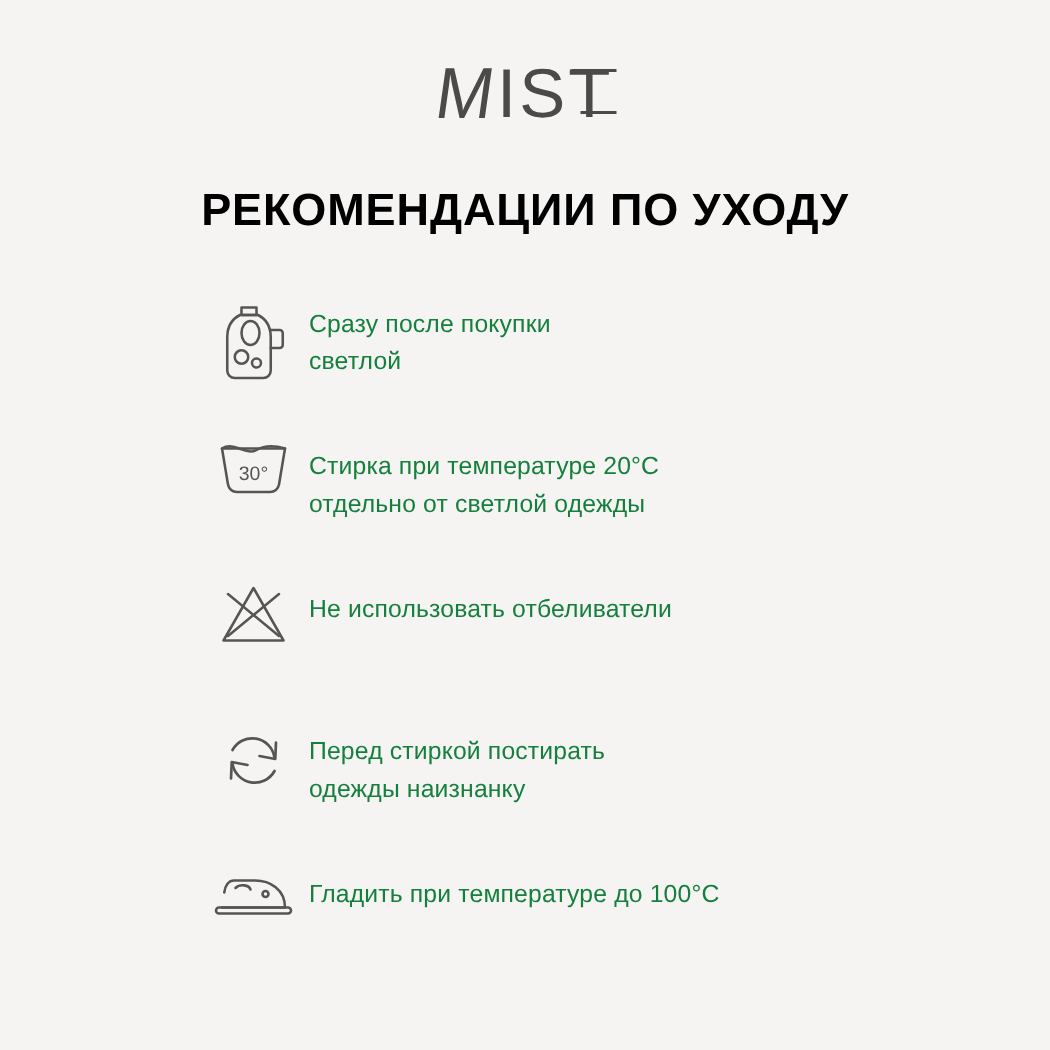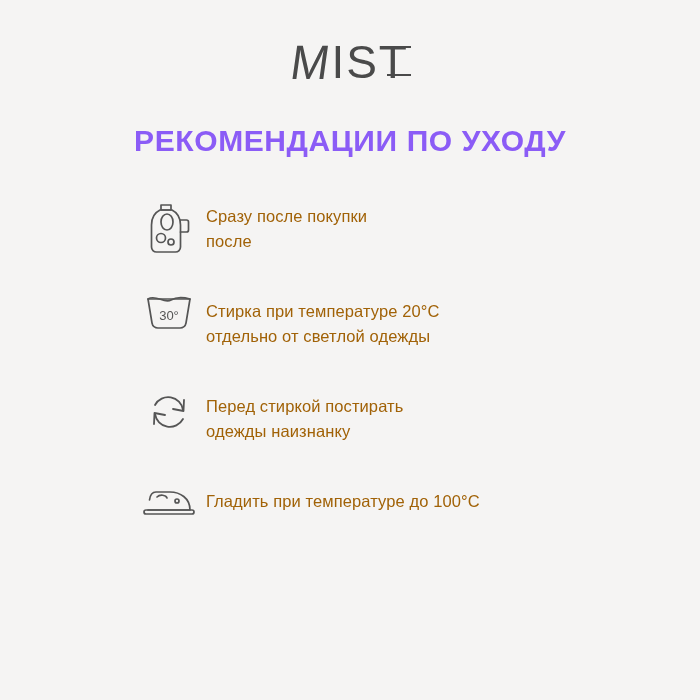--- a/index.html
+++ b/index.html
@@ -71,21 +71,21 @@
   
   .heading {
     position: absolute;
     top: 124px;
     left: 0;
     width: 100%;
     text-align: center;
     font-size: 30px;
     font-weight: bold;
     letter-spacing: 0.6px;
-    color: #8b5cf6;
+    color: #000000;
   }
 
   
   .care-list {
     position: absolute;
     top: 196px;
     left: 132px;
     width: 470px;
   }
   .care-item {
@@ -100,21 +100,21 @@
     display: flex;
     align-items: flex-start;
     justify-content: center;
     padding-top: 2px;
   }
   .care-icon svg { display: block; }
   .care-text {
     padding-top: 8px;
     font-size: 16.5px;
     line-height: 25px;
-    color: #a16207;
+    color: #15803d;
     letter-spacing: 0.1px;
   }
   .care-text .line { display: block; }
 </style>
 </head>
 <body>
 
 <div class="page">
 
   <div class="brand">
@@ -135,38 +135,50 @@
           <path d="M15 7 h10 v5 h-10 z"></path>
           <path d="M14 12 C8 15 5.5 20 5.5 27 v22 a5 5 0 0 0 5 5 h19 a5 5 0 0 0 5 -5 V27 c0 -7 -2.5 -12 -8.5 -15 z"></path>
           <path d="M34.5 22 h6 a2 2 0 0 1 2 2 v8 a2 2 0 0 1 -2 2 h-6"></path>
           <ellipse cx="21" cy="24" rx="6" ry="8"></ellipse>
           <circle cx="15" cy="40" r="4.5"></circle>
           <circle cx="25" cy="44" r="3"></circle>
         </svg>
       </div>
       <div class="care-text">
         <span class="line">Сразу после покупки</span>
-        <span class="line">после</span>
+        <span class="line">светлой</span>
       </div>
     </div>
 
     <div class="care-item">
       <div class="care-icon">
         <svg width="50" height="42" viewBox="0 0 50 42" fill="none" stroke="#555555" stroke-width="1.7" stroke-linejoin="round" stroke-linecap="round">
           <path d="M4 6 L8 30 a6 6 0 0 0 6 5 h22 a6 6 0 0 0 6 -5 L46 6 Z"></path>
           <path d="M4 6 C12 1 20 11 27 7 C33 3.5 39 4 46 6"></path>
           <text x="25" y="27" font-family="Liberation Sans, sans-serif" font-size="13" fill="#555555" stroke="none" text-anchor="middle">30°</text>
         </svg>
       </div>
       <div class="care-text">
         <span class="line">Стирка при температуре 20°C</span>
         <span class="line">отдельно от светлой одежды</span>
       </div>
     </div>
 
+    <div class="care-item">
+      <div class="care-icon">
+        <svg width="48" height="44" viewBox="0 0 48 44" fill="none" stroke="#555555" stroke-width="1.7" stroke-linejoin="round" stroke-linecap="round">
+          <path d="M24 4 L44 39 H4 Z"></path>
+          <path d="M7 8 L41 36"></path>
+          <path d="M41 8 L7 36"></path>
+        </svg>
+      </div>
+      <div class="care-text">
+        <span class="line">Не использовать отбеливатели</span>
+      </div>
+    </div>
 
     <div class="care-item">
       <div class="care-icon">
         <svg width="46" height="48" viewBox="0 0 46 48" fill="none" stroke="#555555" stroke-width="1.8" stroke-linejoin="round" stroke-linecap="round">
           <path d="M9 17 A15 15 0 0 1 37 22"></path>
           <path d="M37 31 A15 15 0 0 1 9 26"></path>
           <path d="M38 12 L37.5 23 L27 21"></path>
           <path d="M8 36 L8.5 25 L19 27"></path>
         </svg>
       </div>

